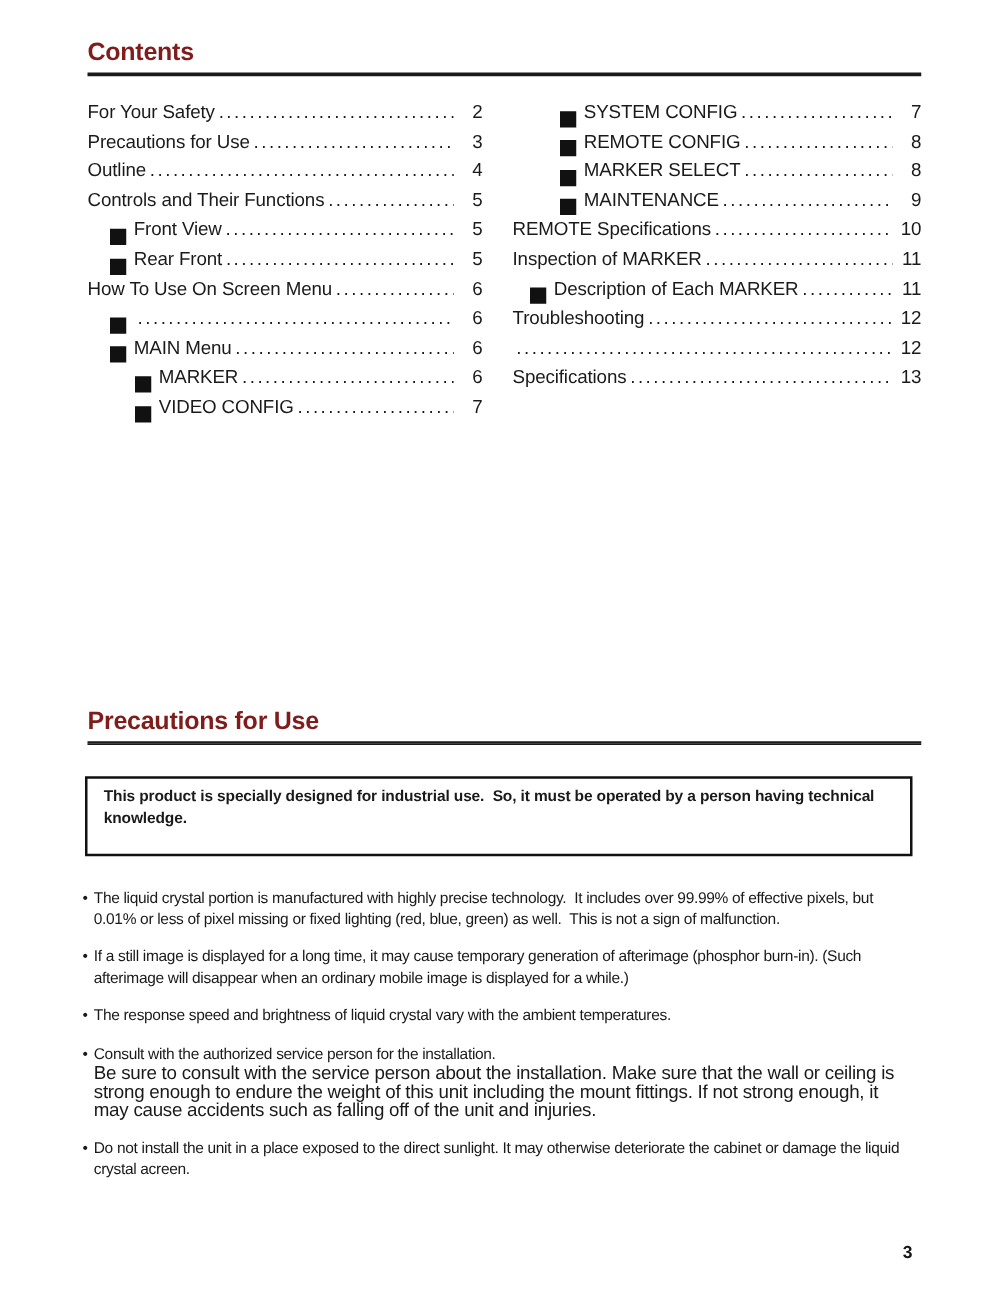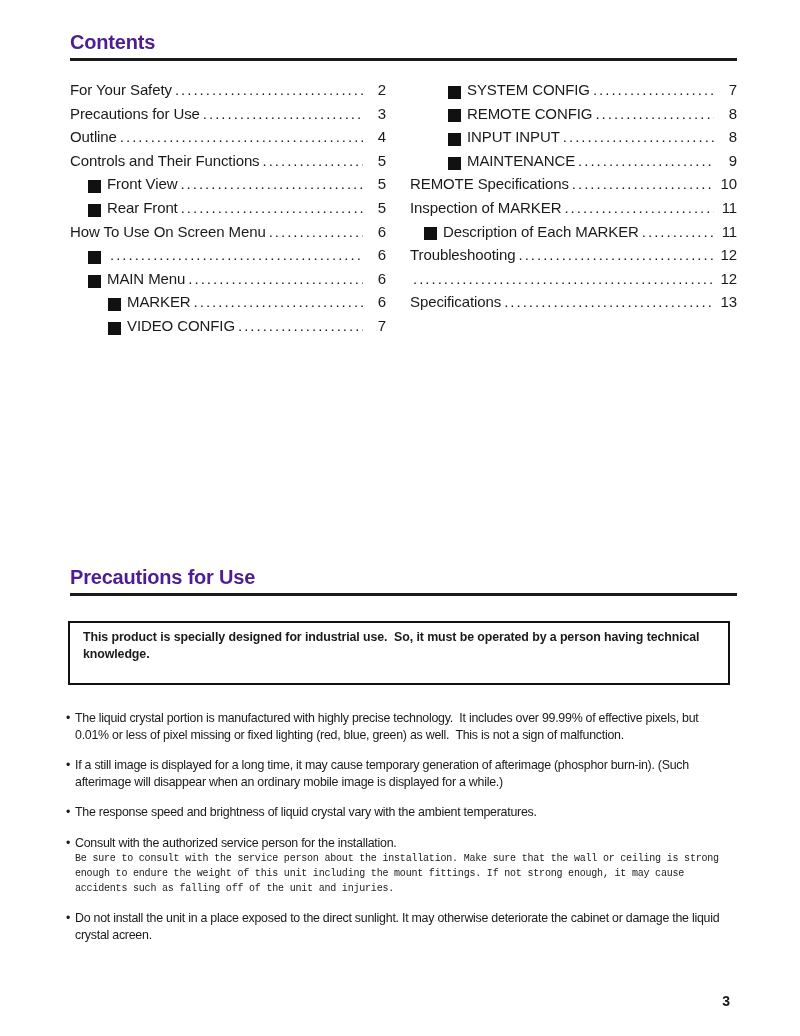--- a/index.html
+++ b/index.html
@@ -12,36 +12,36 @@
     overflow: hidden;
   }
   .page { position: absolute; inset: 0; background: #fff; }
 
   
   .section { position: absolute; left: 70px; width: 667px; }
   .section-contents { top: 31px; }
   .section-precautions { top: 566px; }
   .sec-title {
     font-size: 20px; font-weight: bold; letter-spacing: -0.2px;
-    line-height: 22px; color: #4c1d95;
+    line-height: 22px; color: #7f1d1d;
   }
   .double-rule {
     margin-top: 5px;
     height: 2px;
     border-top: 2.5px solid #1a1a1a;
     border-bottom: 1.5px solid #1a1a1a;
     background: transparent;
   }
 
   
   .toc { display: flex; margin-top: 17px; }
   .toc-col { width: 316px; }
   .toc-col-right { width: 327px; margin-left: 24px; }
   .toc-row {
-    display: flex; align-items: center;
+    display: flex; align-items: flex-end;
     font-size: 15px; line-height: 23.6px; letter-spacing: -0.1px;
     white-space: nowrap;
   }
   .toc-col-left .lvl1 { padding-left: 18px; }
   .toc-col-left .lvl2 { padding-left: 38px; }
   .toc-col-right .lvl1 { padding-left: 14px; }
   .toc-col-right .lvl2 { padding-left: 38px; }
   .sq {
     flex: 0 0 auto; width: 13px; height: 13px;
     background: #111; margin: 5px 6px 0 0; display: inline-block;
@@ -66,23 +66,22 @@
   }
   .bullets { margin: 25px 7px 0 -4px; }
   .bullet {
     display: flex; align-items: flex-start;
     font-size: 12.4px; line-height: 16.5px; letter-spacing: -0.25px;
     margin-bottom: 14px;
   }
   .marker { flex: 0 0 auto; width: 9px; }
   .btext { flex: 1 1 auto; white-space: pre-wrap; }
   .bsub {
-    font-size: 10px; line-height: 15px; letter-spacing: -0.2px;
+    font-size: 15px; line-height: 15px; letter-spacing: -0.2px;
     white-space: pre-wrap;
-    font-family: Liberation Mono, monospace;
   }
 
   .page-number {
     position: absolute; right: 70px; top: 993px;
     font-size: 14px; font-weight: bold; color: #161616;
   }
 </style>
 </head>
 <body>
 
@@ -162,21 +161,21 @@
             <span class="pg">7</span>
           </div>
           <div class="toc-row lvl2">
             <span class="sq"></span>
             <span class="toc-label">REMOTE CONFIG</span>
             <span class="dots"></span>
             <span class="pg">8</span>
           </div>
           <div class="toc-row lvl2">
             <span class="sq"></span>
-            <span class="toc-label">INPUT INPUT</span>
+            <span class="toc-label">MARKER SELECT</span>
             <span class="dots"></span>
             <span class="pg">8</span>
           </div>
           <div class="toc-row lvl2">
             <span class="sq"></span>
             <span class="toc-label">MAINTENANCE</span>
             <span class="dots"></span>
             <span class="pg">9</span>
           </div>
           <div class="toc-row lvl0">

